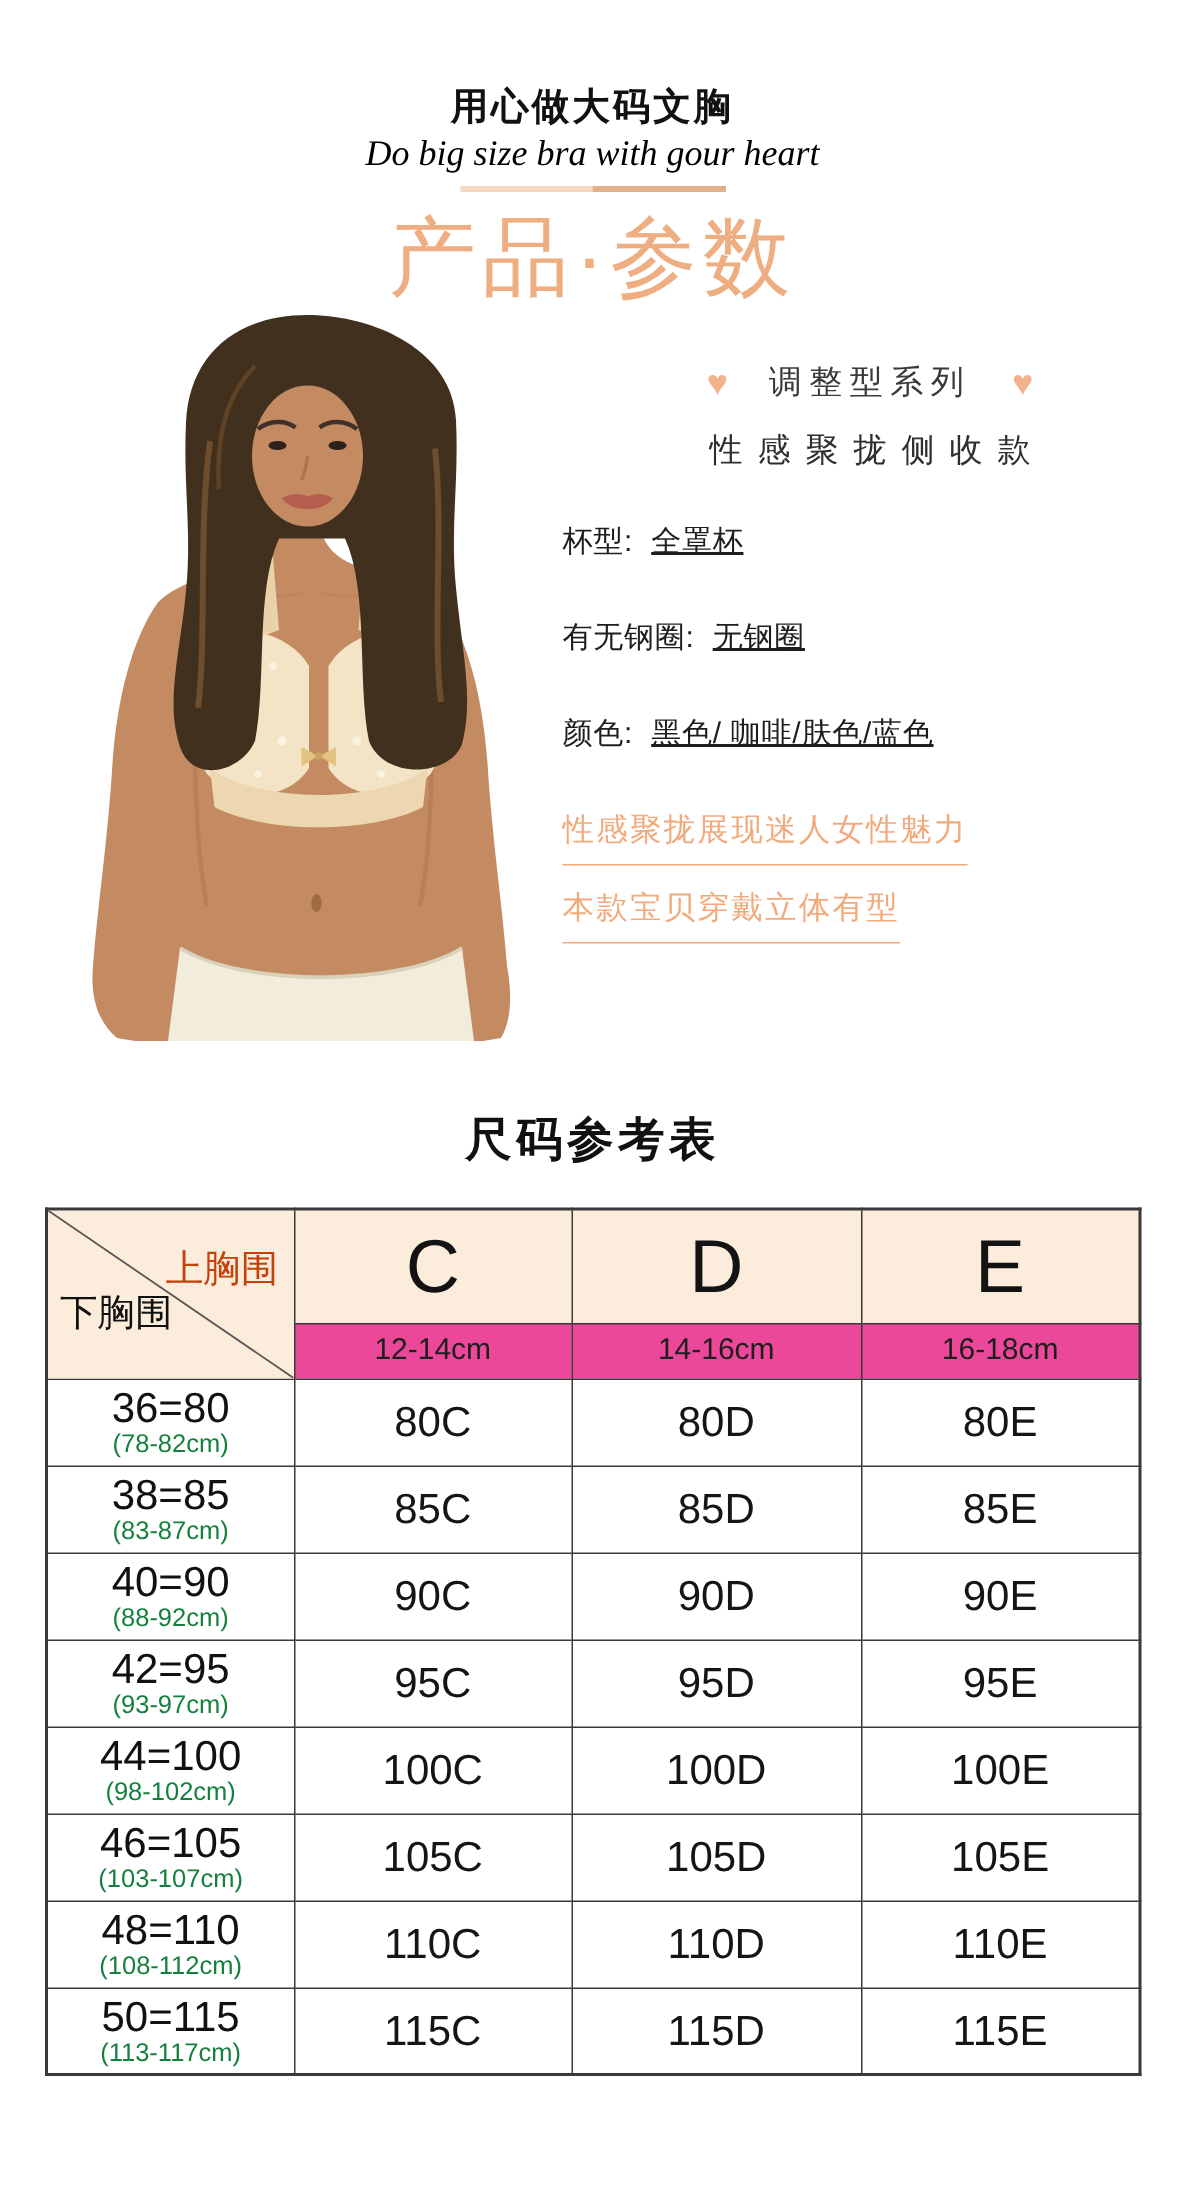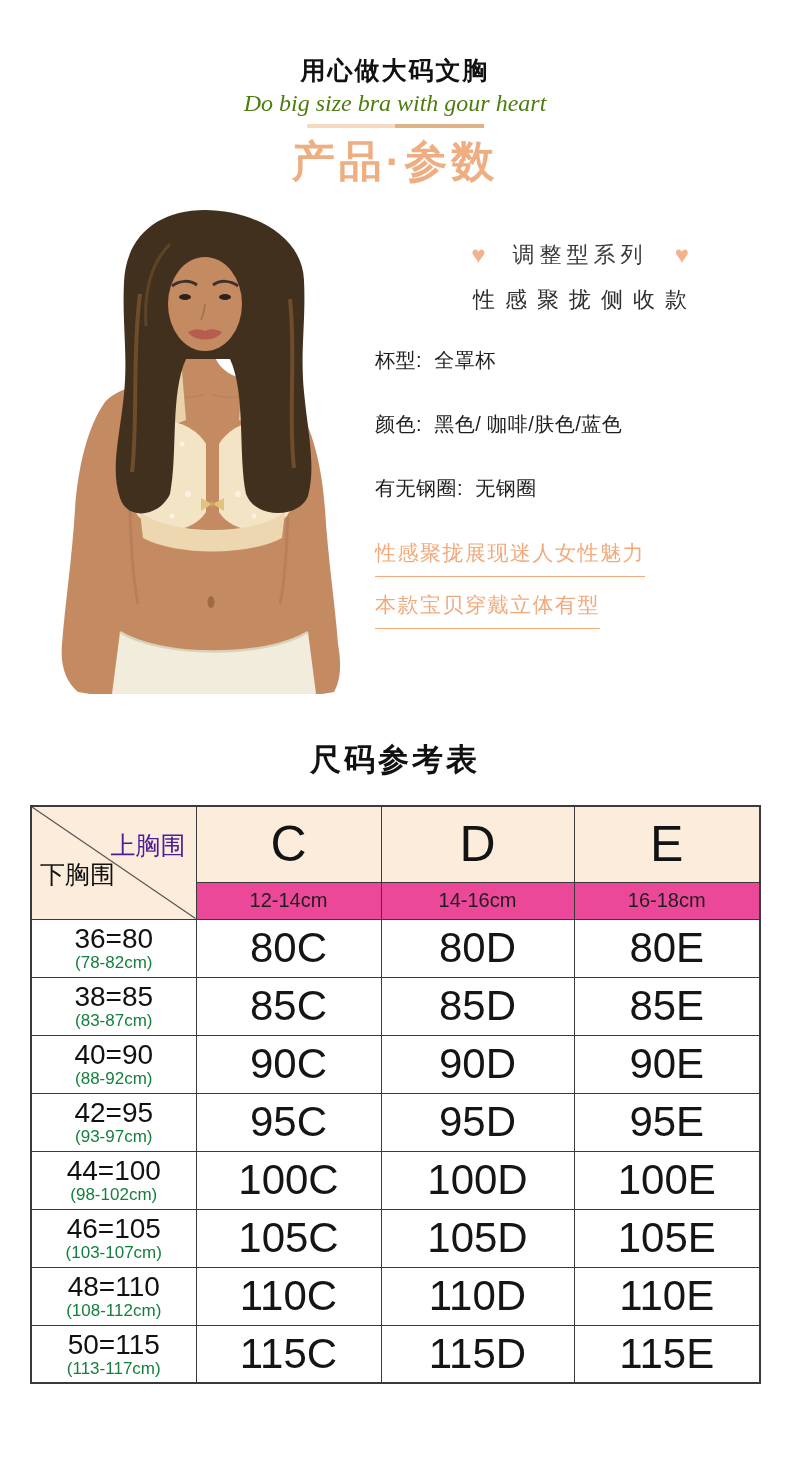--- a/index.html
+++ b/index.html
@@ -10,28 +10,28 @@
   }
 
   
   .header { position: absolute; top: 0; left: 0; width: 100%; text-align: center; }
   .title-cn {
     margin-top: 42px; font-size: 25px; font-weight: bold;
     color: #111; letter-spacing: 2px;
   }
   .subtitle-en {
     margin-top: 3px; font-size: 24px; font-style: italic;
-    font-family: "Liberation Serif", serif; color: #4d7c0f;
+    font-family: "Liberation Serif", serif; color: #000000;
   }
   .divider { width: 177px; height: 4px; margin: 7px auto 0; display: flex; }
   .divider-seg { flex: 1; height: 100%; }
   .divider-seg.left  { background: var(--divider-left); }
   .divider-seg.right { background: var(--divider-right); }
   .section-title {
-    margin-top: 5px; font-size: 43px; font-weight: bold;
+    margin-top: 5px; font-size: 58px; font-weight: normal;
     color: var(--accent); letter-spacing: 4px;
   }
 
   
   .photo { position: absolute; left: 20px; top: 192px; width: 360px; height: 490px; }
   .photo svg { display: block; width: 100%; height: 100%; }
 
   
   .details { position: absolute; left: 375px; top: 228px; width: 410px; }
   .series-line {
@@ -39,21 +39,21 @@
     letter-spacing: 5px; white-space: nowrap;
   }
   .heart { color: var(--heart); font-size: 24px; letter-spacing: 0; vertical-align: -1px; }
   .series-name { margin: 0 16px; font-weight: 500; }
   .series-subtitle {
     margin-top: 15px; text-align: center; font-size: 22px;
     letter-spacing: 10px; color: #2f2f2f; text-indent: 10px; white-space: nowrap;
   }
   .specs { margin-top: 32px; }
   .spec { font-size: 20px; color: #1e1e1e; margin-bottom: 37px; letter-spacing: 0.5px; }
-  .spec .value { margin-left: 6px; }
+  .spec .value { margin-left: 6px; text-decoration: underline; }
   .highlights { margin-top: 18px; }
   .highlight {
     display: table; font-size: 21px; color: var(--highlight);
     letter-spacing: 1.5px; padding-bottom: 9px; margin-bottom: 14px;
     border-bottom: 1px solid var(--highlight); font-weight: 500;
   }
 
   
   .size-title {
     position: absolute; top: 727px; left: 0; width: 100%;
@@ -66,34 +66,34 @@
     border: 2px solid var(--table-border);
     background: #fff;
   }
   .size-table th, .size-table td {
     border: 1px solid var(--table-border); text-align: center; vertical-align: middle;
   }
   th.corner {
     width: 165px; background: var(--table-header-bg); position: relative; padding: 0;
   }
   .corner svg.diag { position: absolute; inset: 0; width: 100%; height: 100%; }
-  .corner-top  { position: absolute; top: 22px; right: 10px; font-size: 25px; font-weight: normal; color: #4c1d95; }
+  .corner-top  { position: absolute; top: 22px; right: 10px; font-size: 25px; font-weight: normal; color: #c2410c; }
   .corner-bottom { position: absolute; bottom: 28px; left: 8px; font-size: 25px; font-weight: normal; color: #111; }
   th.cup-letter {
     height: 76px; background: var(--table-header-bg);
     font-size: 50px; font-weight: 400; color: #131313;
   }
   tr.range-row th {
     height: 37px; background: #ec4899; font-size: 20px; font-weight: 400; color: #1e1e1e;
   }
   tr.body-row { height: 58px; }
   tr.body-row th.size-cell { background: #fff; font-weight: normal; line-height: 1.05; }
   .size-main  { font-size: 28px; font-weight: normal; color: #111; }
   .size-range { font-size: 17px; color: #15803d; margin-top: 1px; }
-  tr.body-row td.cup-cell { font-size: 42px; color: #151515; }
+  tr.body-row td.cup-cell { font-size: 28px; color: #151515; }
 </style>
 </head>
 <body>
 
 <div class="page">
 
   <div class="header">
     <div class="title-cn">用心做大码文胸</div>
     <div class="subtitle-en">Do big size bra with gour heart</div>
     <div class="divider">
@@ -185,26 +185,26 @@
       <span class="heart">♥</span>
     </div>
     <div class="series-subtitle">性感聚拢侧收款</div>
 
     <div class="specs">
       <div class="spec">
         <span class="label">杯型:</span>
         <span class="value">全罩杯</span>
       </div>
       <div class="spec">
+        <span class="label">有无钢圈:</span>
+        <span class="value">无钢圈</span>
+      </div>
+      <div class="spec">
         <span class="label">颜色:</span>
         <span class="value">黑色/ 咖啡/肤色/蓝色</span>
-      </div>
-      <div class="spec">
-        <span class="label">有无钢圈:</span>
-        <span class="value">无钢圈</span>
       </div>
     </div>
 
     <div class="highlights">
       <div class="highlight">性感聚拢展现迷人女性魅力</div>
       <div class="highlight">本款宝贝穿戴立体有型</div>
     </div>
   </section>
 
   <div class="size-title">尺码参考表</div>

